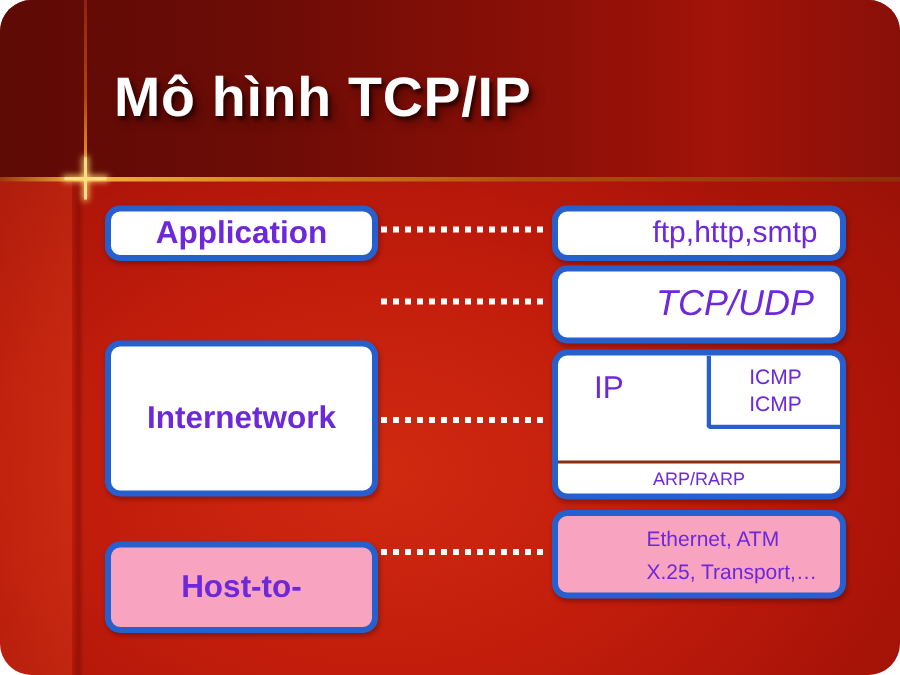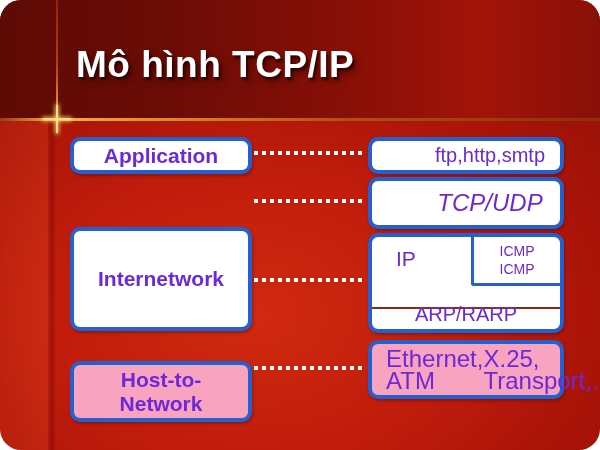--- a/index.html
+++ b/index.html
@@ -67,25 +67,25 @@
   
   .ip-label{position:absolute;left:24px;top:10px;font-size:21px;text-align:center;}
   .subbox{
     position:absolute;top:0;right:0;width:86px;height:46px;
     border-left:3px solid #2660cf;border-bottom:3px solid #2660cf;
     border-bottom-left-radius:3px;
     display:flex;flex-direction:column;align-items:center;justify-content:center;
     font-size:14px;line-height:18px;
   }
   .divider{position:absolute;left:0;right:0;top:70px;height:2px;background:#8c2b10;}
-  .arp{position:absolute;left:0;right:0;bottom:3px;text-align:center;font-size:20px;}
+  .arp{position:absolute;left:0;right:0;bottom:3px;text-align:center;font-size:12px;}
   
   .eth{
-    display:flex;flex-direction:row;align-items:flex-start;justify-content:center;
-    padding-left:11px;font-size:24px;line-height:22px;text-align:left;width:100%;
+    display:flex;flex-direction:column;align-items:flex-start;justify-content:center;
+    padding-left:11px;font-size:14px;line-height:22px;text-align:left;width:100%;
   }
   
   .dots{
     position:absolute;height:4px;left:254px;width:112px;
     background:repeating-linear-gradient(to right,#ffffff 0 4px,transparent 4px 8px);
   }
   .d1{top:151px;}.d2{top:199px;}.d3{top:278px;}.d4{top:366px;}
 </style>
 </head>
 <body>
@@ -106,21 +106,20 @@
 
   <div class="box lcol lbox r1">
     <span>Application</span>
   </div>
   <div class="box lcol lbox l3">
     <span>Internetwork</span>
   </div>
   <div class="box pink lcol lbox l4">
     <span>
       <span>Host-to-</span><br>
-      <span>Network</span>
     </span>
   </div>
 
   <div class="dots d1"></div>
   <div class="dots d2"></div>
   <div class="dots d3"></div>
   <div class="dots d4"></div>
 
   <div class="box rcol rbox r1 fs20">
     <span>ftp,http,smtp</span>

